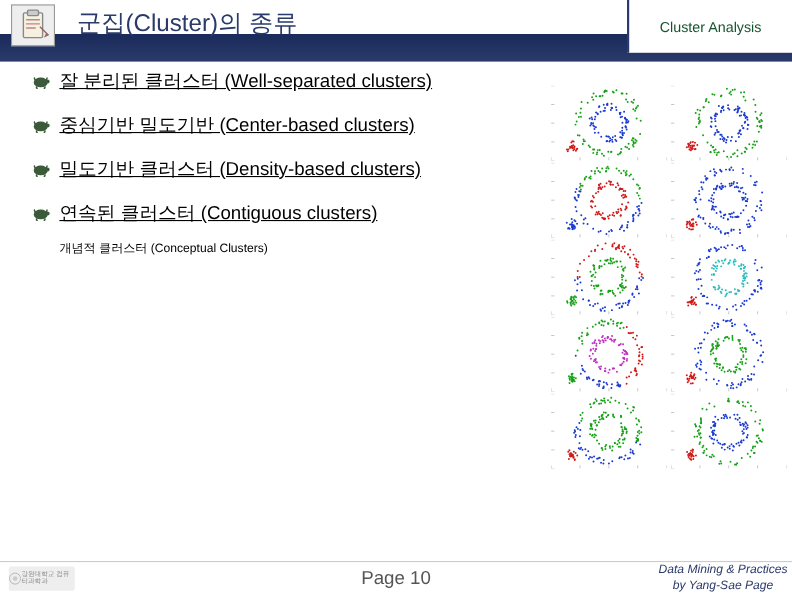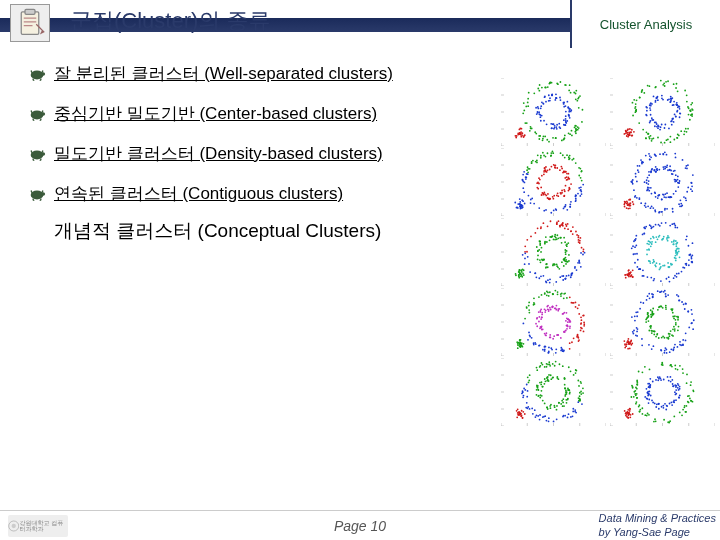--- a/index.html
+++ b/index.html
@@ -6,21 +6,21 @@
   body {
     width: 720px;
     height: 540px;
     background: #fff;
     font-family: "Malgun Gothic", Arial, sans-serif;
     position: relative;
     overflow: hidden;
   }
   .header {
     position: relative;
-    height: 32px;
+    height: 56px;
     background: linear-gradient(to bottom, #fff 0%, #fff 55%, #1a2a5a 55%, #2a3a6a 100%);
   }
   .header-icon {
     position: absolute;
     top: 4px;
     left: 10px;
     width: 40px;
     height: 38px;
     background: #eee;
     border: 1px solid #999;
@@ -67,21 +67,21 @@
     text-decoration: underline;
   }
   .bullet-icon {
     width: 18px;
     height: 18px;
     margin-right: 8px;
     flex-shrink: 0;
     margin-top: 3px;
   }
   .sub-line {
-    font-size: 19px;
+    font-size: 11px;
     color: #000;
     margin-left: 26px;
     margin-top: -4px;
   }
   .cluster-grid {
     position: absolute;
     top: 78px;
     right: 4px;
     width: 215px;
     display: grid;
@@ -113,31 +113,30 @@
     border-radius: 2px;
     display: flex;
     align-items: center;
     justify-content: center;
   }
   .footer-logo-text { font-size: 6px; color: #888; line-height: 1; text-align: left; }
   .page-num {
     position: absolute;
     left: 50%;
     transform: translateX(-50%);
-    font-size: 14px;
+    font-size: 17px;
     color: #555;
-    font-style: italic;
   }
   .footer-right {
     position: absolute;
     right: 4px;
     font-size: 11px;
     font-style: italic;
     color: #2a3a6a;
-    text-align: left;
+    text-align: center;
     line-height: 1.2;
   }
 </style>
 </head>
 <body>
 
 <div class="header">
   <div class="header-icon">
     <svg viewBox="0 0 24 24">
         <rect x="5" y="3" width="14" height="18" rx="1" fill="#f5f0e0" stroke="#888"></rect>

